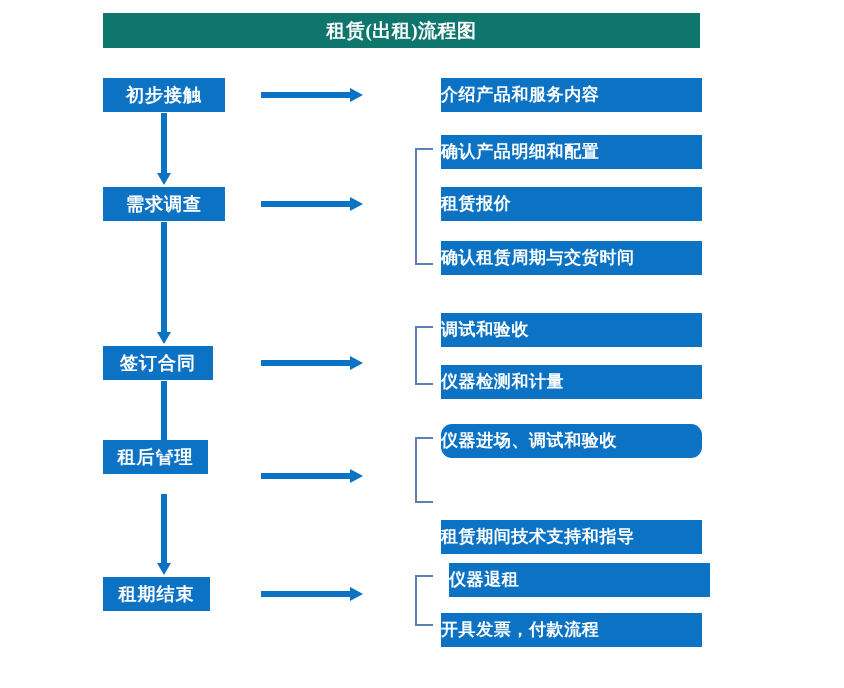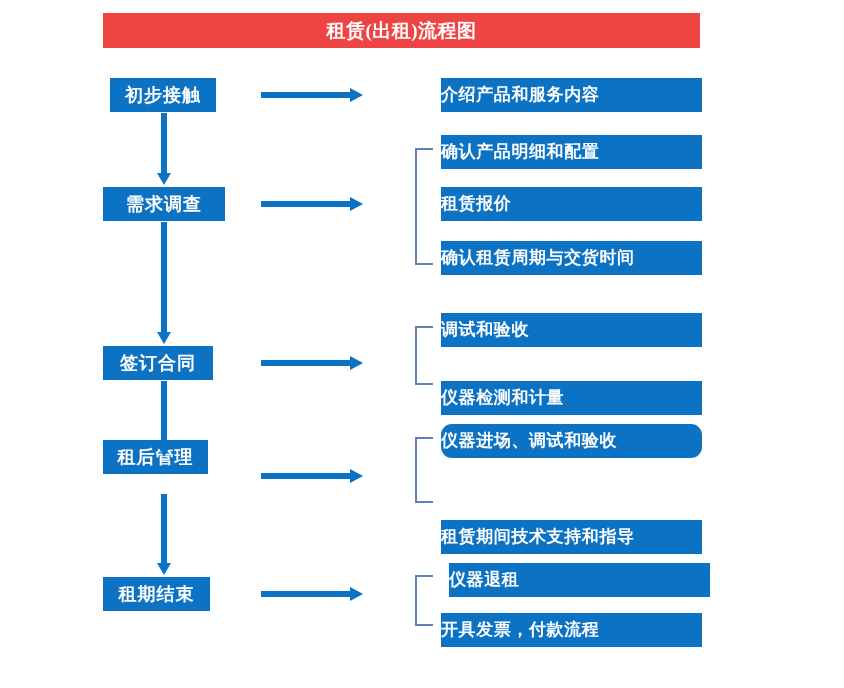--- a/index.html
+++ b/index.html
@@ -20,21 +20,21 @@
     background: #ffffff;
   }
 
   
   .title-bar {
     position: absolute;
     left: 103px;
     top: 13px;
     width: 597px;
     height: 35px;
-    background: #ef4444;
+    background: #0f766e;
     color: #ffffff;
     font-size: 19px;
     font-weight: bold;
     line-height: 35px;
     text-align: center;
     letter-spacing: 0.5px;
   }
 
   
   .stage-box {
@@ -121,21 +121,21 @@
     box-sizing: border-box;
   }
 </style>
 </head>
 <body>
 
 <div id="canvas">
 
   <div class="title-bar">租赁(出租)流程图</div>
 
-  <div class="stage-box" style="left:110px; top:78px; width:106px;">初步接触</div>
+  <div class="stage-box" style="left:103px; top:78px; width:122px;">初步接触</div>
 
   <div class="stage-box" style="left:103px; top:346px; width:110px;">签订合同</div>
 
   <div class="stage-box" style="left:103px; top:187px; width:122px;">需求调查</div>
 
   <div class="stage-box" style="left:103px; top:440px; width:105px;">租后管理</div>
 
   <div class="stage-box" style="left:103px; top:577px; width:107px;">租期结束</div>
 
   <div class="v-arrow" style="left:155px; top:113px; height:72px;">
@@ -190,21 +190,21 @@
   <div class="task-box" style="top:78px;">介绍产品和服务内容</div>
 
   <div class="task-box" style="top:135px;">确认产品明细和配置</div>
 
   <div class="task-box" style="top:187px;">租赁报价</div>
 
   <div class="task-box" style="top:241px;">确认租赁周期与交货时间</div>
 
   <div class="task-box" style="top:313px;">调试和验收</div>
 
-  <div class="task-box" style="top:381px;">仪器检测和计量</div>
+  <div class="task-box" style="top:365px;">仪器检测和计量</div>
 
   <div class="task-box" style="top:424px;border-radius:11px;">仪器进场、调试和验收</div>
 
   <div class="task-box" style="top:520px;">租赁期间技术支持和指导</div>
 
   <div class="task-box" style="top:563px;margin-left:8px;">仪器退租</div>
 
   <div class="task-box" style="top:613px;">开具发票，付款流程</div>
 
 </div>

